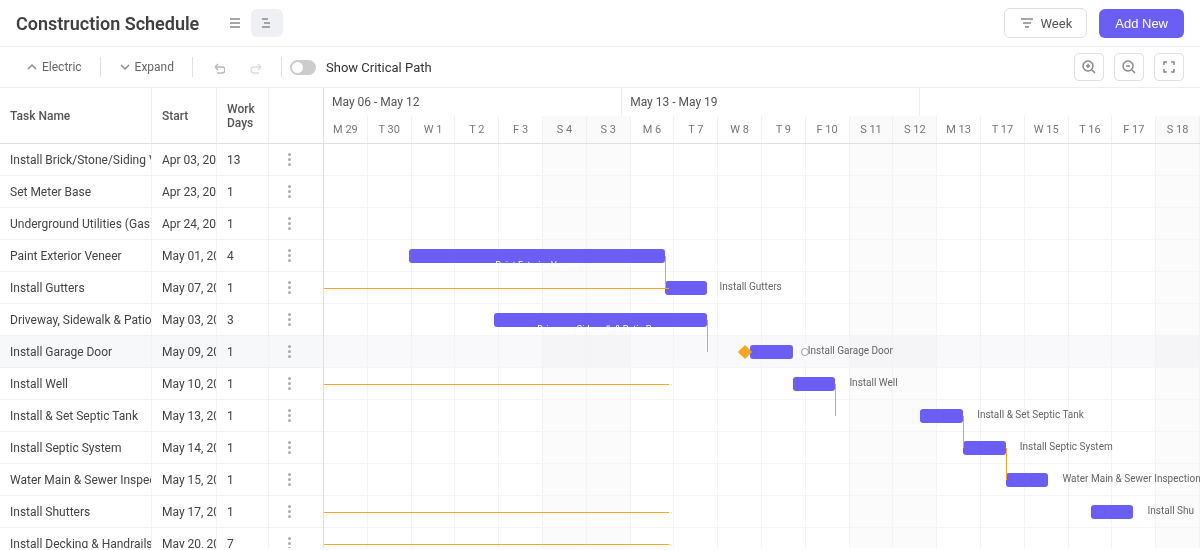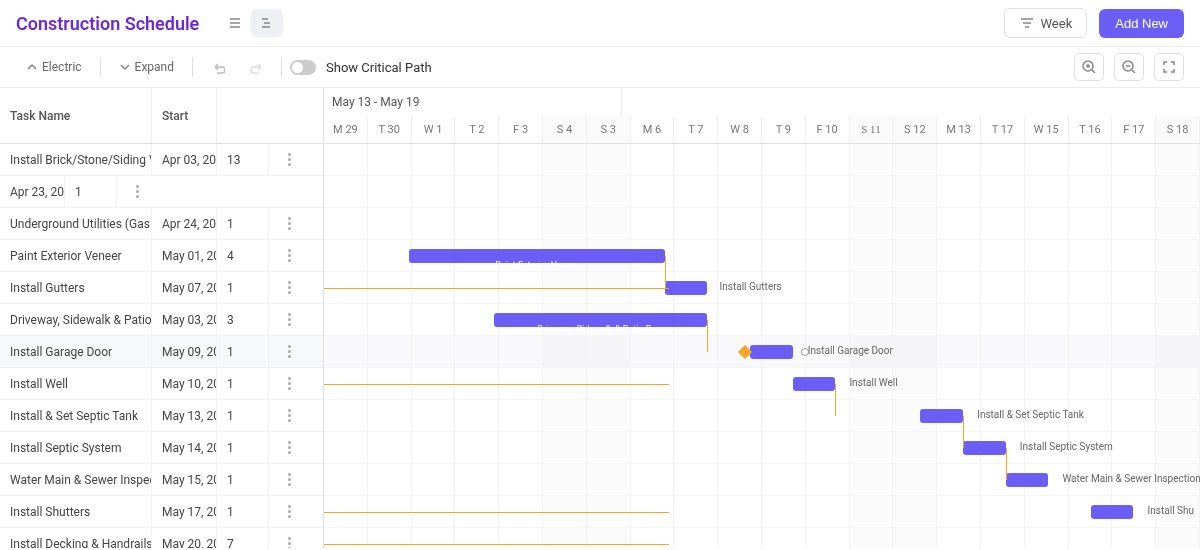--- a/index.html
+++ b/index.html
@@ -1,19 +1,19 @@
 <!DOCTYPE html>
 <html><head>
 <meta charset="utf-8">
 <style>
 * { box-sizing: border-box; margin: 0; padding: 0; }
 body { font-family: -apple-system, BlinkMacSystemFont, "Segoe UI", Roboto, sans-serif; font-size: 13px; color: #333; background: #fff; width: 1200px; height: 550px; overflow: hidden; }
 
 .top-bar { display: flex; align-items: center; padding: 8px 16px; gap: 12px; }
-.title { font-size: 18px; font-weight: 600; color: #6d28d9; }
+.title { font-size: 18px; font-weight: 600; color: #404040; }
 .view-toggle { display: flex; gap: 0; margin-left: 8px; }
 .view-btn { width: 32px; height: 28px; display: flex; align-items: center; justify-content: center; border-radius: 6px; cursor: pointer; }
 .view-btn.active { background: #eef0f3; }
 .spacer { flex: 1; }
 .week-btn { display: flex; align-items: center; gap: 6px; padding: 6px 14px; border: 1px solid #e0e0e0; border-radius: 6px; background: #fff; cursor: pointer; font-size: 13px; color: #555; }
 .add-btn { padding: 7px 16px; background: #6b5ef5; color: #fff; border-radius: 6px; cursor: pointer; font-size: 13px; font-weight: 500; border: none; }
 
 .toolbar { display: flex; align-items: center; padding: 6px 16px; gap: 4px; border-top: 1px solid #eee; border-bottom: 1px solid #eee; }
 .tool-btn { display: flex; align-items: center; gap: 4px; padding: 4px 10px; border-radius: 5px; cursor: pointer; font-size: 12px; color: #666; }
 .tool-sep { width: 1px; height: 20px; background: #e0e0e0; margin: 0 4px; }
@@ -135,36 +135,38 @@
         <path d="M3 6V3h3M13 6V3h-3M3 10v3h3M13 10v3h-3"></path>
       </svg>
   </div>
 </div>
 
 <div class="main">
   <div class="left-pane">
     <div class="col-header">
       <div class="col-name">Task Name</div>
       <div class="col-start">Start</div>
+      <div class="col-days">Work Days</div>
       <div class="col-menu"></div>
     </div>
     <div id="task-rows">
         <div class="task-row">
     <div class="col-name">Install Brick/Stone/Siding Veneer</div>
     <div class="col-start">Apr 03, 2024</div>
     <div class="col-days">13</div>
     <div class="col-menu">
             <div class="dots">
               <span></span>
               <span></span>
               <span></span>
             </div>
           </div>
         </div>
         <div class="task-row">
+    <div class="col-name">Set Meter Base</div>
     <div class="col-start">Apr 23, 2024</div>
     <div class="col-days">1</div>
     <div class="col-menu">
             <div class="dots">
               <span></span>
               <span></span>
               <span></span>
             </div>
           </div>
         </div>
@@ -298,36 +300,37 @@
               <span></span>
               <span></span>
             </div>
           </div>
         </div>
       </div>
   </div>
   <div class="right-pane">
     <div class="gantt-header">
       <div class="week-labels" id="week-labels">
+          <div class="week-label" style="width: 298.2px;">May 06 - May 12</div>
           <div class="week-label" style="width: 298.2px;">May 13 - May 19</div>
         </div>
       <div class="day-labels" id="day-labels">
           <div class="day-label" style="width: 42.6px;">M 29</div>
           <div class="day-label" style="width: 42.6px;">T 30</div>
           <div class="day-label" style="width: 42.6px;">W 1</div>
           <div class="day-label" style="width: 42.6px;">T 2</div>
           <div class="day-label" style="width: 42.6px;">F 3</div>
           <div class="day-label weekend" style="width: 42.6px;">S 4</div>
           <div class="day-label weekend" style="width: 42.6px;">S 3</div>
           <div class="day-label" style="width: 42.6px;">M 6</div>
           <div class="day-label" style="width: 42.6px;">T 7</div>
           <div class="day-label" style="width: 42.6px;">W 8</div>
           <div class="day-label" style="width: 42.6px;">T 9</div>
           <div class="day-label" style="width: 42.6px;">F 10</div>
-          <div class="day-label weekend" style="width: 42.6px; font-family: Liberation Serif, serif;">S 11</div>
+          <div class="day-label weekend" style="width: 42.6px;">S 11</div>
           <div class="day-label weekend" style="width: 42.6px;">S 12</div>
           <div class="day-label" style="width: 42.6px;">M 13</div>
           <div class="day-label" style="width: 42.6px;">T 17</div>
           <div class="day-label" style="width: 42.6px;">W 15</div>
           <div class="day-label" style="width: 42.6px;">T 16</div>
           <div class="day-label" style="width: 42.6px;">F 17</div>
           <div class="day-label weekend" style="width: 42.6px;">S 18</div>
         </div>
     </div>
     <div class="gantt-body" id="gantt-body">

